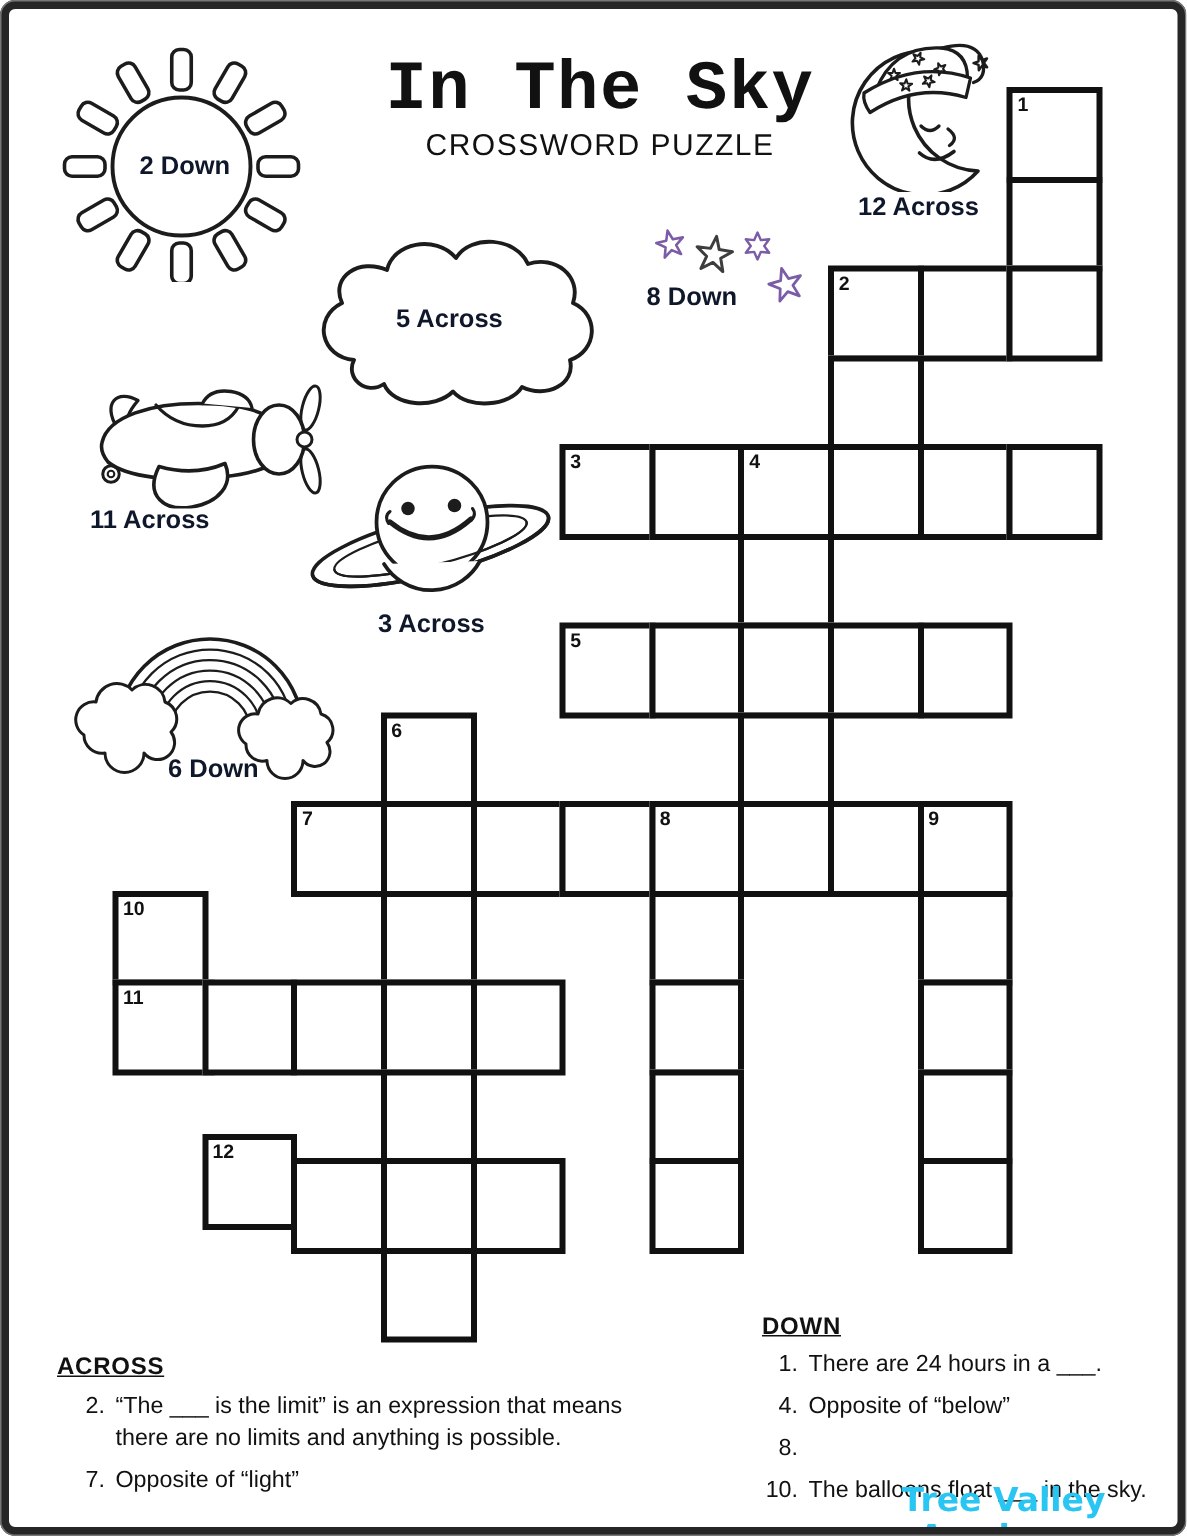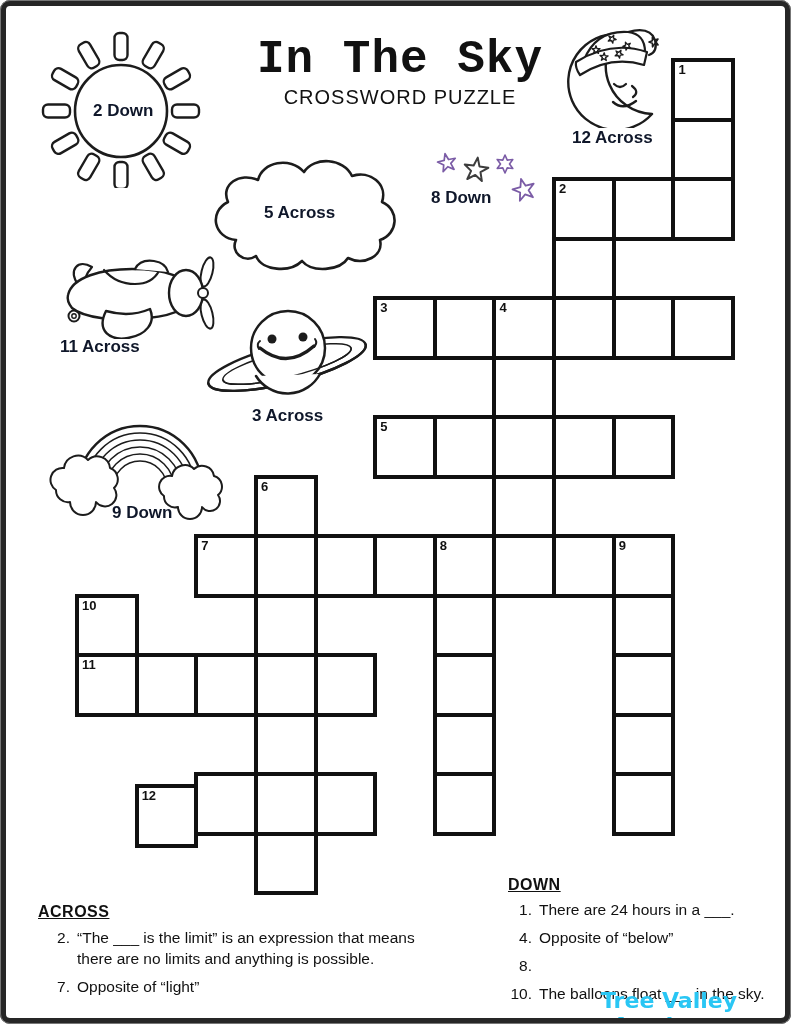--- a/index.html
+++ b/index.html
@@ -159,21 +159,21 @@
           <path d="M 41,96 A 55,55 0 0 1 151,96" class="ink" stroke-width="1.5"></path>
           <path d="M 48,96 A 48,48 0 0 1 144,96" class="ink" stroke-width="1.5"></path>
           <path d="M 55,96 A 41,41 0 0 1 137,96" class="ink" stroke-width="1.5"></path>
           <path d="M 62,96 A 34,34 0 0 1 130,96" class="ink" stroke-width="1.5"></path>
           <path d="M 69,96 A 27,27 0 0 1 123,96" class="ink" stroke-width="1.5"></path>
         </g>
       <path class="inkf" stroke-width="2" d="M 12,98 A 12,12 0 0 1 20,76 A 14,14 0 0 1 44,68 A 13,13 0 0 1 66,76 A 12,12 0 0 1 70,96 A 11,11 0 0 1 52,110 A 13,13 0 0 1 26,110 A 12,12 0 0 1 12,98 Z"></path>
       <path class="inkf" stroke-width="2" d="M 120,104 A 11,11 0 0 1 128,84 A 13,13 0 0 1 150,77 A 12,12 0 0 1 170,84 A 11,11 0 0 1 174,103 A 10,10 0 0 1 158,115 A 12,12 0 0 1 134,115 A 11,11 0 0 1 120,104 Z"></path>
     </svg>
   </div>
-  <div class="illu-label" style="left:112px;top:503px;">9 Down</div>
+  <div class="illu-label" style="left:112px;top:503px;">6 Down</div>
 
   <div id="grid">
       <div class="cell" style="left: 671.4px; top: 58px; width: 63.64px; height: 63.5px;">
         <span class="num">1</span>
       </div>
       <div class="cell" style="left: 671.4px; top: 117.5px; width: 63.64px; height: 63.5px;"></div>
       <div class="cell" style="left: 552.12px; top: 177px; width: 63.64px; height: 63.5px;">
         <span class="num">2</span>
       </div>
       <div class="cell" style="left: 611.76px; top: 177px; width: 63.64px; height: 63.5px;"></div>
@@ -226,21 +226,21 @@
       </div>
       <div class="cell" style="left: 134.64px; top: 653px; width: 63.64px; height: 63.5px;"></div>
       <div class="cell" style="left: 194.28px; top: 653px; width: 63.64px; height: 63.5px;"></div>
       <div class="cell" style="left: 253.92px; top: 653px; width: 63.64px; height: 63.5px;"></div>
       <div class="cell" style="left: 313.56px; top: 653px; width: 63.64px; height: 63.5px;"></div>
       <div class="cell" style="left: 432.84px; top: 653px; width: 63.64px; height: 63.5px;"></div>
       <div class="cell" style="left: 611.76px; top: 653px; width: 63.64px; height: 63.5px;"></div>
       <div class="cell" style="left: 253.92px; top: 712.5px; width: 63.64px; height: 63.5px;"></div>
       <div class="cell" style="left: 432.84px; top: 712.5px; width: 63.64px; height: 63.5px;"></div>
       <div class="cell" style="left: 611.76px; top: 712.5px; width: 63.64px; height: 63.5px;"></div>
-      <div class="cell" style="left: 134.64px; top: 784px; width: 63.64px; height: 63.5px;">
+      <div class="cell" style="left: 134.64px; top: 756px; width: 63.64px; height: 63.5px;">
         <span class="num">12</span>
       </div>
       <div class="cell" style="left: 194.28px; top: 772px; width: 63.64px; height: 63.5px;"></div>
       <div class="cell" style="left: 253.92px; top: 772px; width: 63.64px; height: 63.5px;"></div>
       <div class="cell" style="left: 313.56px; top: 772px; width: 63.64px; height: 63.5px;"></div>
       <div class="cell" style="left: 432.84px; top: 772px; width: 63.64px; height: 63.5px;"></div>
       <div class="cell" style="left: 611.76px; top: 772px; width: 63.64px; height: 63.5px;"></div>
       <div class="cell" style="left: 253.92px; top: 831.5px; width: 63.64px; height: 63.5px;"></div>
     </div>
 

